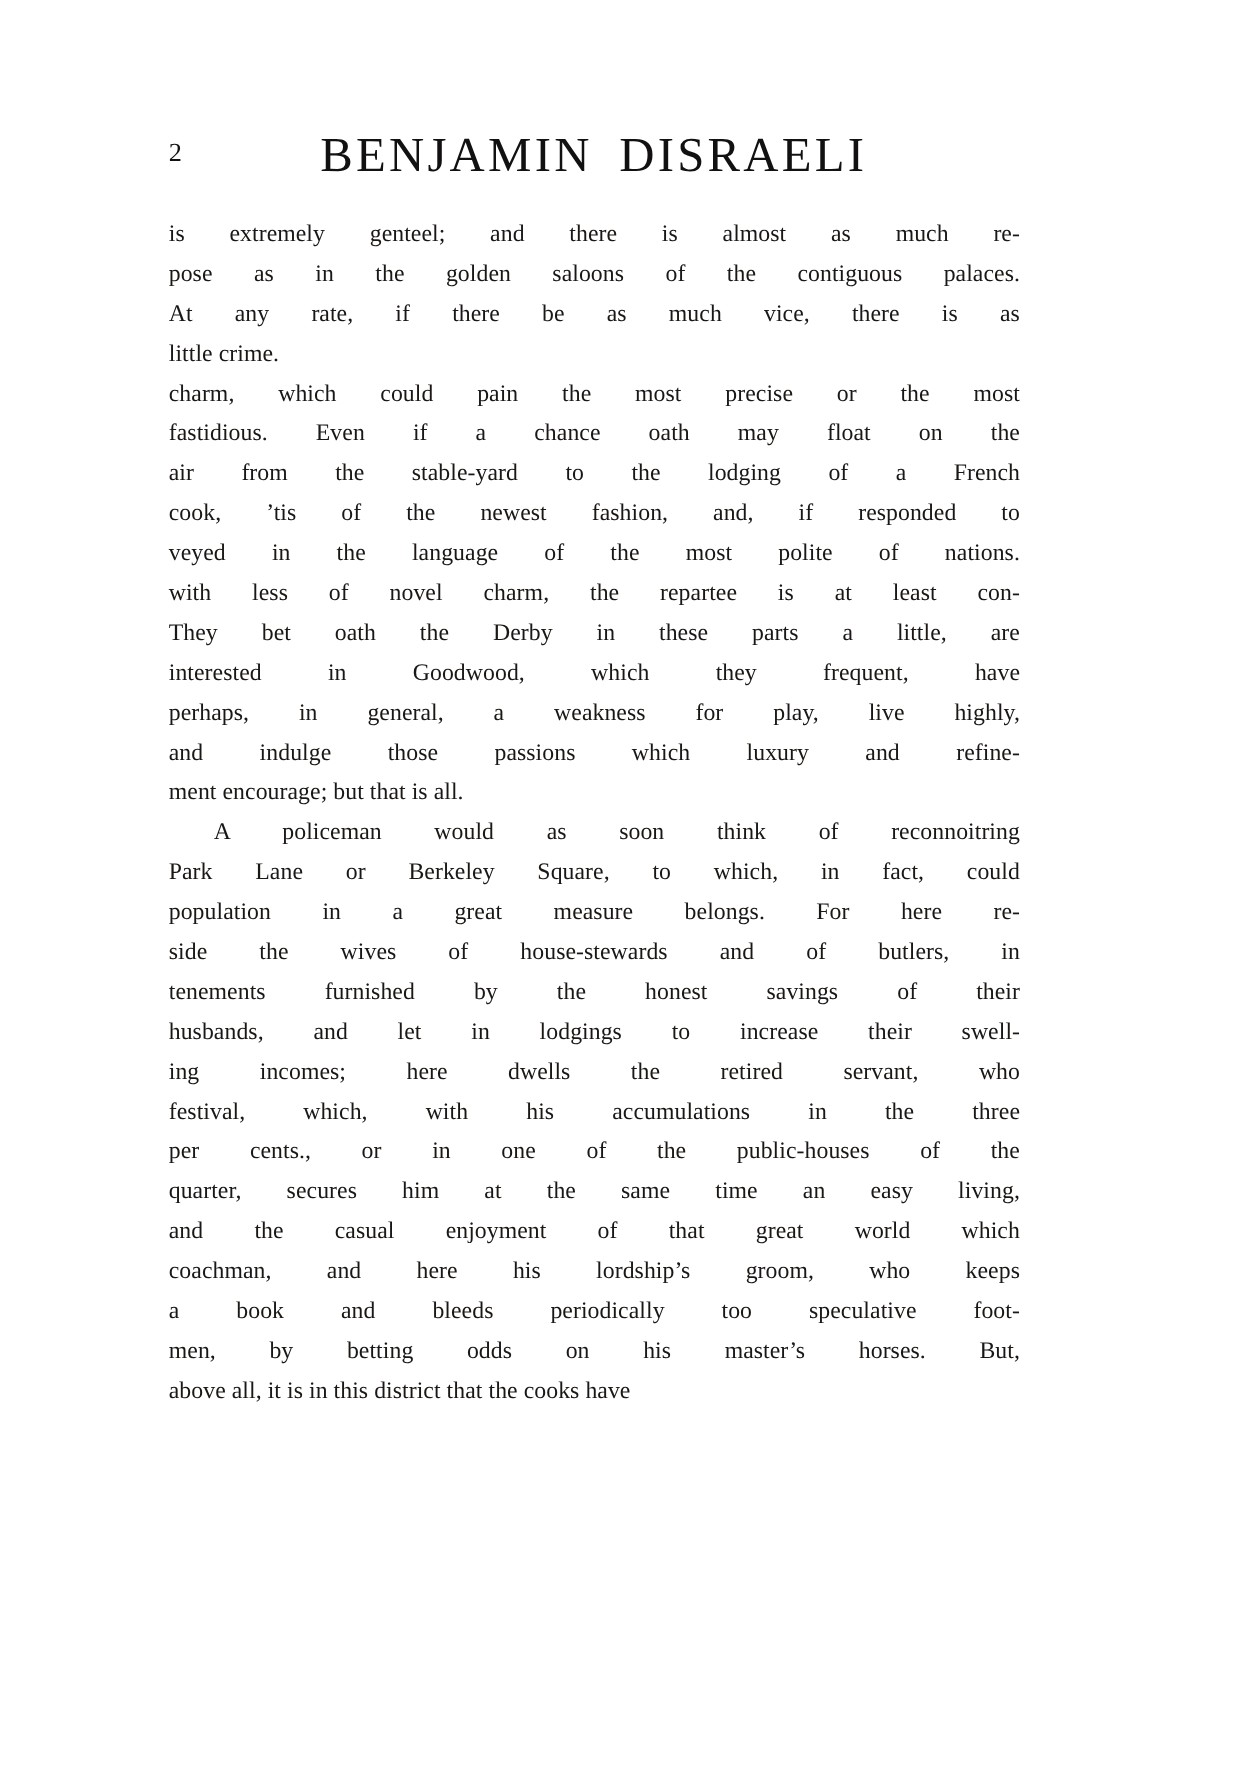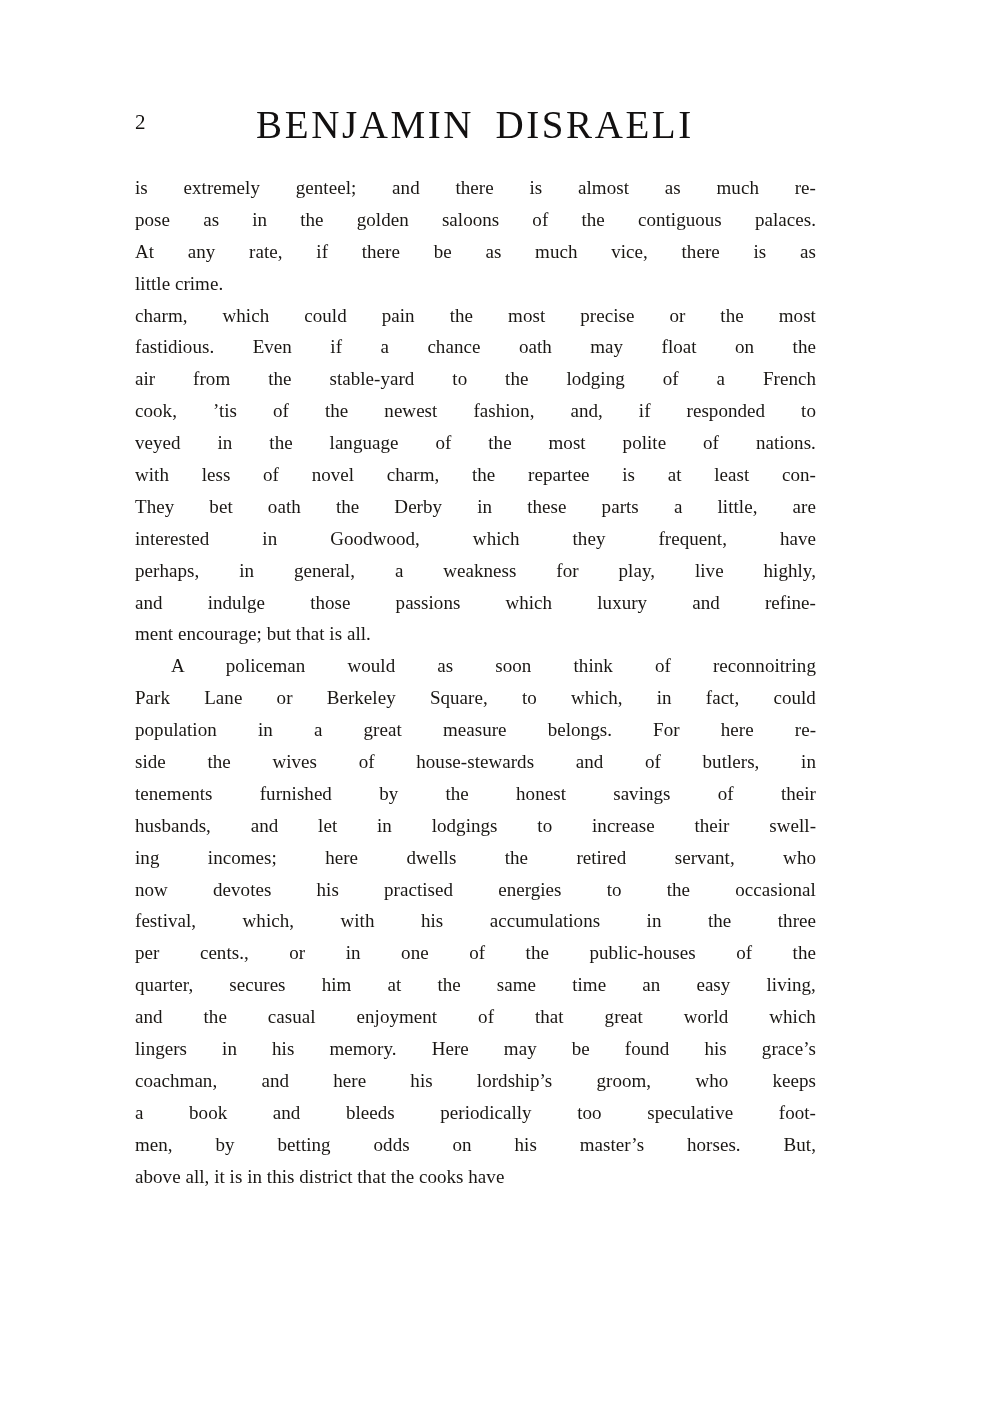--- a/index.html
+++ b/index.html
@@ -129,26 +129,24 @@
         <span class="line flush">ment encourage; but that is all.</span>
       </p>
       <p class="para">
         <span class="line indent" style="white-space: normal;"><span class="j">A</span> <span class="j">policeman</span> <span class="j">would</span> <span class="j">as</span> <span class="j">soon</span> <span class="j">think</span> <span class="j">of</span> <span class="j">reconnoitring</span></span>
         <span class="line" style="white-space: normal;"><span class="j">Park</span> <span class="j">Lane</span> <span class="j">or</span> <span class="j">Berkeley</span> <span class="j">Square,</span> <span class="j">to</span> <span class="j">which,</span> <span class="j">in</span> <span class="j">fact,</span> <span class="j">could</span></span>
         <span class="line" style="white-space: normal;"><span class="j">population</span> <span class="j">in</span> <span class="j">a</span> <span class="j">great</span> <span class="j">measure</span> <span class="j">belongs.</span> <span class="j">For</span> <span class="j">here</span> <span class="j">re-</span></span>
         <span class="line" style="white-space: normal;"><span class="j">side</span> <span class="j">the</span> <span class="j">wives</span> <span class="j">of</span> <span class="j">house-stewards</span> <span class="j">and</span> <span class="j">of</span> <span class="j">butlers,</span> <span class="j">in</span></span>
         <span class="line" style="white-space: normal;"><span class="j">tenements</span> <span class="j">furnished</span> <span class="j">by</span> <span class="j">the</span> <span class="j">honest</span> <span class="j">savings</span> <span class="j">of</span> <span class="j">their</span></span>
         <span class="line" style="white-space: normal;"><span class="j">husbands,</span> <span class="j">and</span> <span class="j">let</span> <span class="j">in</span> <span class="j">lodgings</span> <span class="j">to</span> <span class="j">increase</span> <span class="j">their</span> <span class="j">swell-</span></span>
         <span class="line" style="white-space: normal;"><span class="j">ing</span> <span class="j">incomes;</span> <span class="j">here</span> <span class="j">dwells</span> <span class="j">the</span> <span class="j">retired</span> <span class="j">servant,</span> <span class="j">who</span></span>
-        <span class="line" style="white-space: normal;"><span class="j">now</span> <span class="j">devotes</span> <span class="j">his</span> <span class="j">practised</span> <span class="j">energies</span> <span class="j">to</span> <span class="j">the</span> <span class="j">occasional</span></span>
         <span class="line" style="white-space: normal;"><span class="j">festival,</span> <span class="j">which,</span> <span class="j">with</span> <span class="j">his</span> <span class="j">accumulations</span> <span class="j">in</span> <span class="j">the</span> <span class="j">three</span></span>
         <span class="line" style="white-space: normal;"><span class="j">per</span> <span class="j">cents.,</span> <span class="j">or</span> <span class="j">in</span> <span class="j">one</span> <span class="j">of</span> <span class="j">the</span> <span class="j">public-houses</span> <span class="j">of</span> <span class="j">the</span></span>
         <span class="line" style="white-space: normal;"><span class="j">quarter,</span> <span class="j">secures</span> <span class="j">him</span> <span class="j">at</span> <span class="j">the</span> <span class="j">same</span> <span class="j">time</span> <span class="j">an</span> <span class="j">easy</span> <span class="j">living,</span></span>
         <span class="line" style="white-space: normal;"><span class="j">and</span> <span class="j">the</span> <span class="j">casual</span> <span class="j">enjoyment</span> <span class="j">of</span> <span class="j">that</span> <span class="j">great</span> <span class="j">world</span> <span class="j">which</span></span>
-        <span class="line" style="white-space: normal;"><span class="j">lingers</span> <span class="j">in</span> <span class="j">his</span> <span class="j">memory.</span> <span class="j">Here</span> <span class="j">may</span> <span class="j">be</span> <span class="j">found</span> <span class="j">his</span> <span class="j">grace’s</span></span>
         <span class="line" style="white-space: normal;"><span class="j">coachman,</span> <span class="j">and</span> <span class="j">here</span> <span class="j">his</span> <span class="j">lordship’s</span> <span class="j">groom,</span> <span class="j">who</span> <span class="j">keeps</span></span>
         <span class="line" style="white-space: normal;"><span class="j">a</span> <span class="j">book</span> <span class="j">and</span> <span class="j">bleeds</span> <span class="j">periodically</span> <span class="j">too</span> <span class="j">speculative</span> <span class="j">foot-</span></span>
         <span class="line" style="white-space: normal;"><span class="j">men,</span> <span class="j">by</span> <span class="j">betting</span> <span class="j">odds</span> <span class="j">on</span> <span class="j">his</span> <span class="j">master’s</span> <span class="j">horses.</span> <span class="j">But,</span></span>
         <span class="line flush">above all, it is in this district that the cooks have</span>
       </p>
     </div>
 
 </div>
 
 </body></html>

